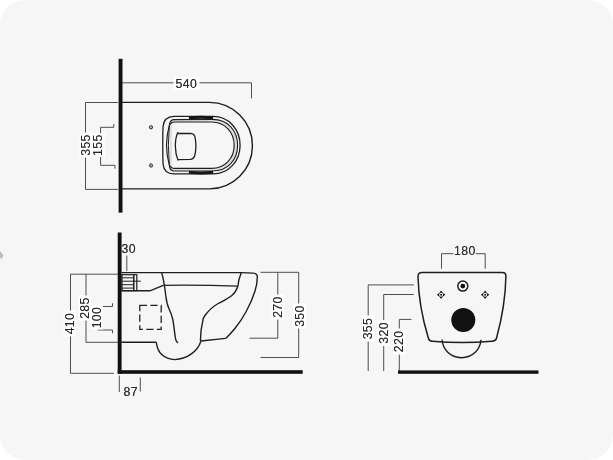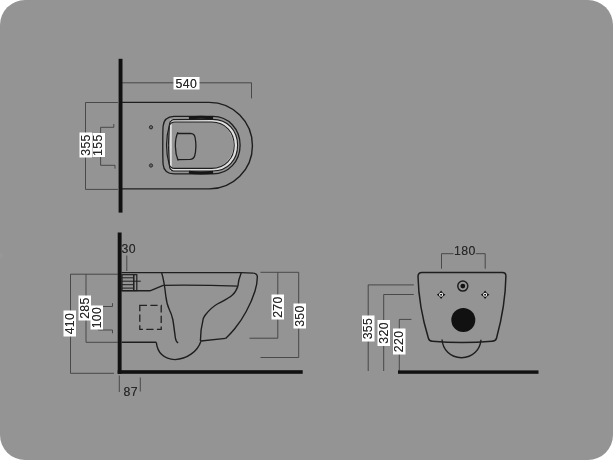--- a/index.html
+++ b/index.html
@@ -1,16 +1,16 @@
 <!DOCTYPE html>
 <html><head>
 <meta charset="utf-8">
 <style>
 html,body{margin:0;padding:0;background:#fff;}
-#stage{position:relative;width:613px;height:460px;background:#14b8a6;overflow:hidden;filter:grayscale(1) blur(0.28px);border-radius:25px;}
+#stage{position:relative;width:613px;height:460px;background:#fef9c3;overflow:hidden;filter:grayscale(1) blur(0.28px);border-radius:25px;}
 svg{position:absolute;left:0;top:0;}
 text{font-family:"Liberation Sans",sans-serif;fill:#282828;letter-spacing:0.4px;text-shadow:0 0 0.4px rgba(45,45,45,0.65);}
 </style>
 </head>
 <body>
 <div id="stage">
 <svg width="613" height="460" viewBox="0 0 613 460">
 
 <g stroke="#1e1e1e" fill="none" stroke-width="1.4">
 

